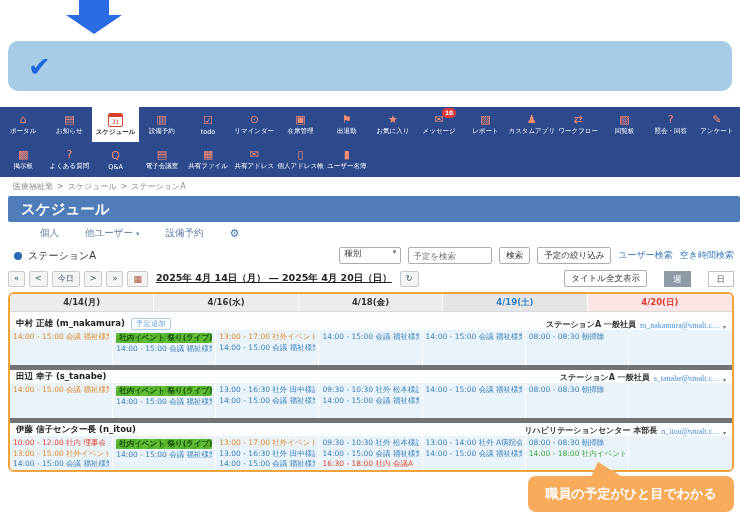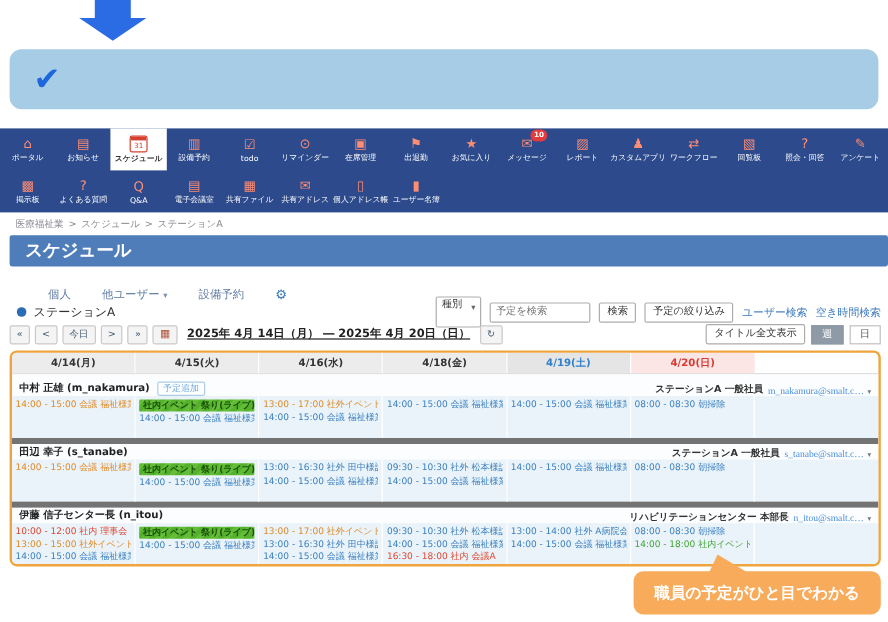--- a/index.html
+++ b/index.html
@@ -30,52 +30,52 @@
   .cal-icon .num { display:block; font-size:6px; color:#D6402E; text-align:center; line-height:9px; }
   .badge { position:absolute; top:1px; left:56%; background:#E23B3B; color:#fff; font-size:6px; line-height:1;
     padding:2px 3px; border-radius:8px; font-weight:bold; }
 
   
   .breadcrumb { position:absolute; left:13px; top:181px; font-size:8px; color:#8A8A92; }
   .breadcrumb .sep { margin:0 4px; }
   .titlebar { position:absolute; left:8px; top:196px; width:732px; height:26px; background:#4E7DB9; color:#fff;
     font-weight:bold; font-size:14.5px; line-height:26px; padding-left:13px; border-radius:2px; }
   .tabsrow { position:absolute; left:40px; top:227px; display:flex; gap:26px; align-items:center;
-    font-size:9.5px; color:#5E7BA3;margin-top:12px; }
+    font-size:9.5px; color:#5E7BA3; }
   .tabsrow .gear { font-size:11px; color:#3A7ABD; }
   .tabsrow .caret { font-size:7px; margin-left:3px; color:#7C90AC; }
 
   
   .station-row { position:absolute; left:8px; top:247px; width:726px; display:flex; align-items:center; }
   .dot { width:8px; height:8px; border-radius:50%; background:#2B6CB5; margin:0 6px 0 6px; }
   .station-label { font-size:10px; color:#333; }
   .ctl-group { margin-left:auto; display:flex; align-items:center; gap:7px; }
-  .select-box { width:38px; height:17px; border:1px solid #ADADAD; border-radius:2px; background:#fff;
-    display:flex; align-items:flex-end; justify-content:space-between; padding:12px 4px; font-size:8.5px; color:#333; }
+  .select-box { width:62px; height:17px; border:1px solid #ADADAD; border-radius:2px; background:#fff;
+    display:flex; align-items:flex-start; justify-content:space-between; padding:0 4px; font-size:8.5px; color:#333; }
   .select-box .caret { font-size:7px; color:#666; }
   .txt-input { width:84px; height:17px; border:1px solid #ADADAD; border-radius:2px; padding:0 4px; font-size:8.5px;
     font-family:"DejaVu Sans","Liberation Sans",sans-serif; }
   .btn { background:#fff; border:1px solid #ADADAD; border-radius:2px; height:17px; line-height:15px;
     padding:0 6px; color:#333; font-size:8.5px; font-family:inherit; }
   .lnk { color:#3A7ABD; font-size:9px; text-decoration:none; cursor:pointer; }
 
   
   .date-row { position:absolute; left:8px; top:270px; width:726px; display:flex; align-items:center; gap:4px; }
   .nbtn { background:#F4F4F4; border:1px solid #C9C9C9; border-radius:2px; height:16px; min-width:17px;
     padding:0 5px; font-size:8px; color:#445A6F; line-height:14px; text-align:center; font-family:inherit; }
   .cal-glyph { color:#B0563F; font-size:9px; }
   .date-label { font-size:9.5px; font-weight:bold; color:#222; text-decoration:underline; margin:0 4px; cursor:pointer; }
-  .right-tools { margin-left:auto; display:flex; align-items:center; gap:5px; }
+  .right-tools { margin-left:auto; display:flex; align-items:center; gap:17px; }
   .seg { height:16px; line-height:14px; padding:0 8px; font-size:8.5px; border:1px solid #C0C0C0; background:#fff; color:#555; font-family:inherit; }
   .seg.on { background:#8E9AA6; border-color:#8E9AA6; color:#fff; }
 
   
   .calendar { position:absolute; left:8px; top:292px; width:726px; height:180px; border:2px solid #F0A43C;
     border-radius:6px; background:#fff; overflow:hidden; }
-  .cal-head { display:grid; grid-template-columns:repeat(7,1fr); height:18px; border-bottom:1px solid #D8D8D8;text-align:center; }
+  .cal-head { display:grid; grid-template-columns:repeat(5,1fr); height:18px; border-bottom:1px solid #D8D8D8;text-align:center; }
   .day { font-size:8.5px; font-weight:bold; display:flex; align-items:center; justify-content:center;
     background:#ECECEC; color:#333; border-right:1px solid #fff; cursor:pointer; }
   .day.sat { background:#e5e5e5; color:#2F7FCA; }
   .day.sun { background:#FBE6E5; color:#D93B31; border-right:none; }
   .member .mname { height:18px; display:flex; align-items:flex-end; background:#FBFDFF; padding:0 6px; font-size:8.5px; }
   .member + .member .mname { border-top:5px solid #737373; }
   .mname .nm { font-weight:bold; color:#222; }
   .addbtn { margin-left:6px; font-size:7.5px; color:#6FA8D8; border:1px solid #AECDE5; background:#FDFEFF;
     border-radius:2px; padding:0 4px; height:12px; line-height:10px; font-family:inherit; }
   .aff { margin-left:auto; font-size:8px; color:#333; font-weight:bold; }
@@ -255,21 +255,20 @@
     <span class="right-tools">
       <button class="btn">タイトル全文表示</button>
       <button class="seg on">週</button>
       <button class="seg">日</button>
     </span>
   </div>
 
   <div class="calendar">
     <div class="cal-head" id="cal-head">
         <div class="day ">4/14(月)</div>
-        <div class="day ">4/15(火)</div>
         <div class="day ">4/16(水)</div>
         <div class="day ">4/18(金)</div>
         <div class="day sat">4/19(土)</div>
         <div class="day sun">4/20(日)</div>
       </div>
     <div id="cal-body">
         <div class="member">
           <div class="mname">
             <span class="nm">中村 正雄 (m_nakamura)</span>
             <button class="addbtn">予定追加</button>

